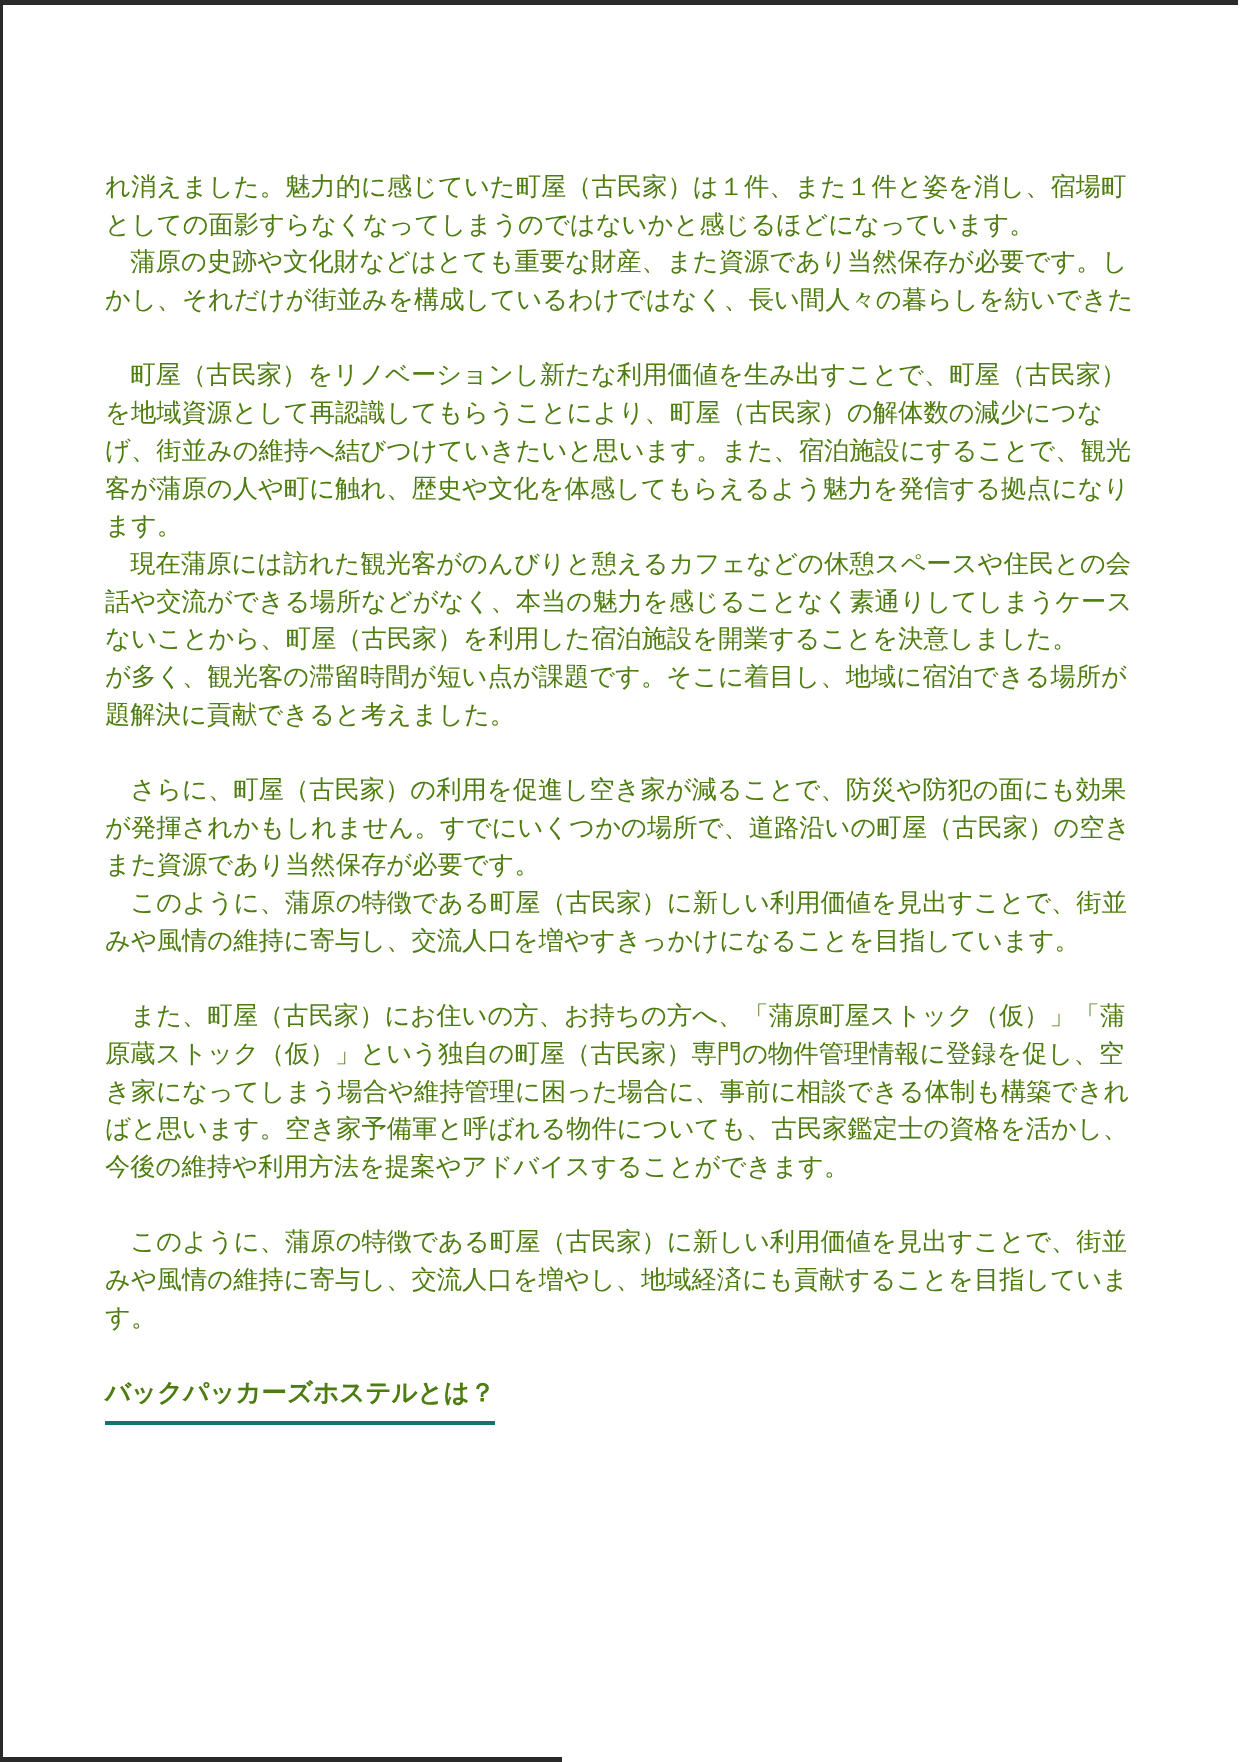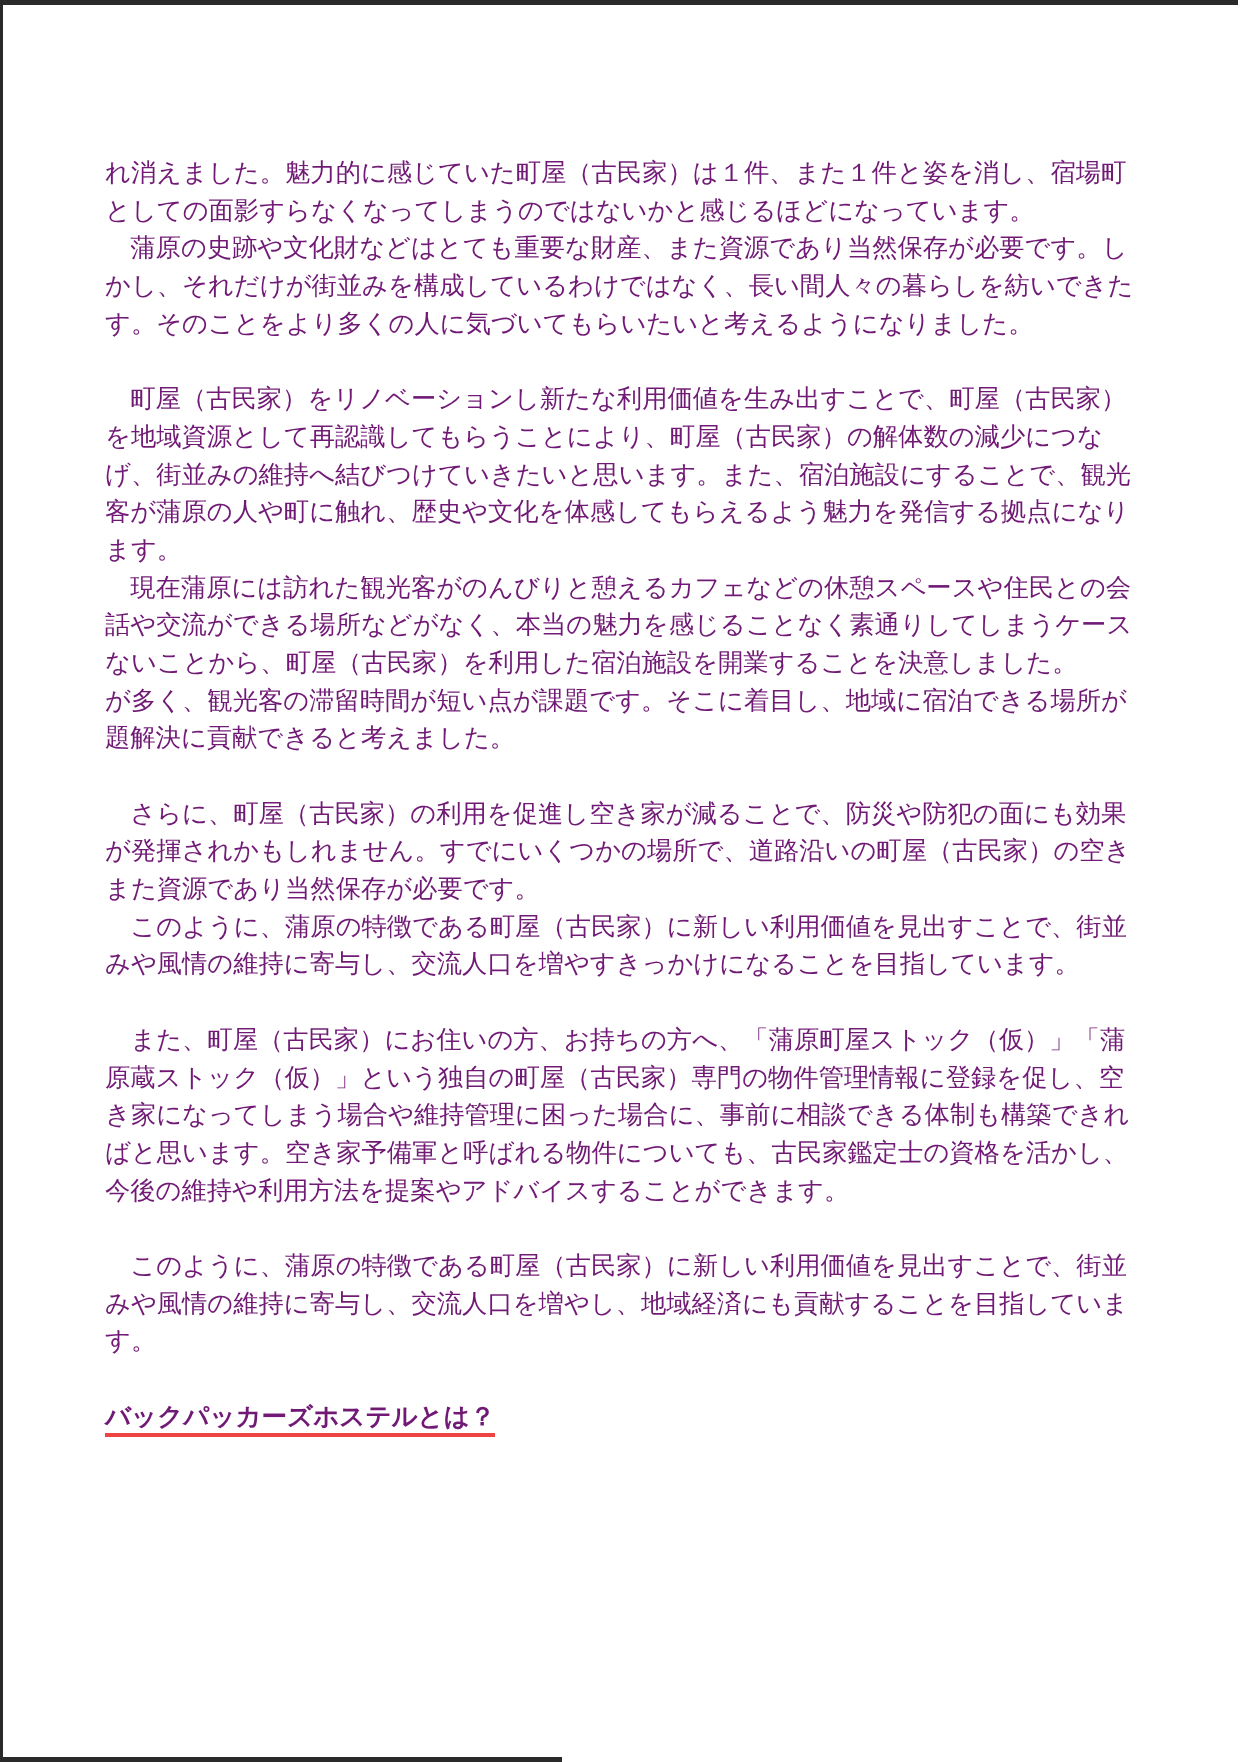--- a/index.html
+++ b/index.html
@@ -27,65 +27,64 @@
   }
   .edge-bottom {
     position: absolute; bottom: 0; left: 0;
     width: 562px; height: 5px;
     background: #2a2a2a;
   }
   
   .doc {
     position: absolute;
     left: 105px;
-    top: 154px;
+    top: 168px;
     width: 1030px;
     font-size: 25.3px;
     line-height: 37.7px;
-    color: #701a75;
+    color: #4d7c0f;
     letter-spacing: 0;
   }
   .para { margin: 0; padding: 0; }
   .line {
     height: 37.7px;
     white-space: nowrap;
   }
   .blank { height: 37.7px; }
   .heading-line {
     height: 37.7px;
     white-space: nowrap;
     font-family: "Liberation Sans", "DejaVu Sans", sans-serif;
     font-weight: bold;
     font-size: 25.5px;
   }
   .heading-line .u {
     display: inline-block;
-    border-bottom: 4px solid #ef4444;
-    padding-bottom: 2px;
+    border-bottom: 4px solid #0f766e;
+    padding-bottom: 14px;
     line-height: 29px;
   }
 </style>
 </head>
 <body>
 
 <div class="edge-top"></div>
 <div class="edge-left"></div>
 <div class="edge-bottom"></div>
 
 <div class="doc">
 
   <div class="para">
     <div class="line">れ消えました。魅力的に感じていた町屋（古民家）は１件、また１件と姿を消し、宿場町</div>
     <div class="line">としての面影すらなくなってしまうのではないかと感じるほどになっています。</div>
   </div>
 
   <div class="para">
     <div class="line">　蒲原の史跡や文化財などはとても重要な財産、また資源であり当然保存が必要です。し</div>
     <div class="line">かし、それだけが街並みを構成しているわけではなく、長い間人々の暮らしを紡いできた</div>
-    <div class="line">す。そのことをより多くの人に気づいてもらいたいと考えるようになりました。</div>
   </div>
 
   <div class="blank"></div>
 
   <div class="para">
     <div class="line">　町屋（古民家）をリノベーションし新たな利用価値を生み出すことで、町屋（古民家）</div>
     <div class="line">を地域資源として再認識してもらうことにより、町屋（古民家）の解体数の減少につな</div>
     <div class="line">げ、街並みの維持へ結びつけていきたいと思います。また、宿泊施設にすることで、観光</div>
     <div class="line">客が蒲原の人や町に触れ、歴史や文化を体感してもらえるよう魅力を発信する拠点になり</div>
     <div class="line">ます。</div>

